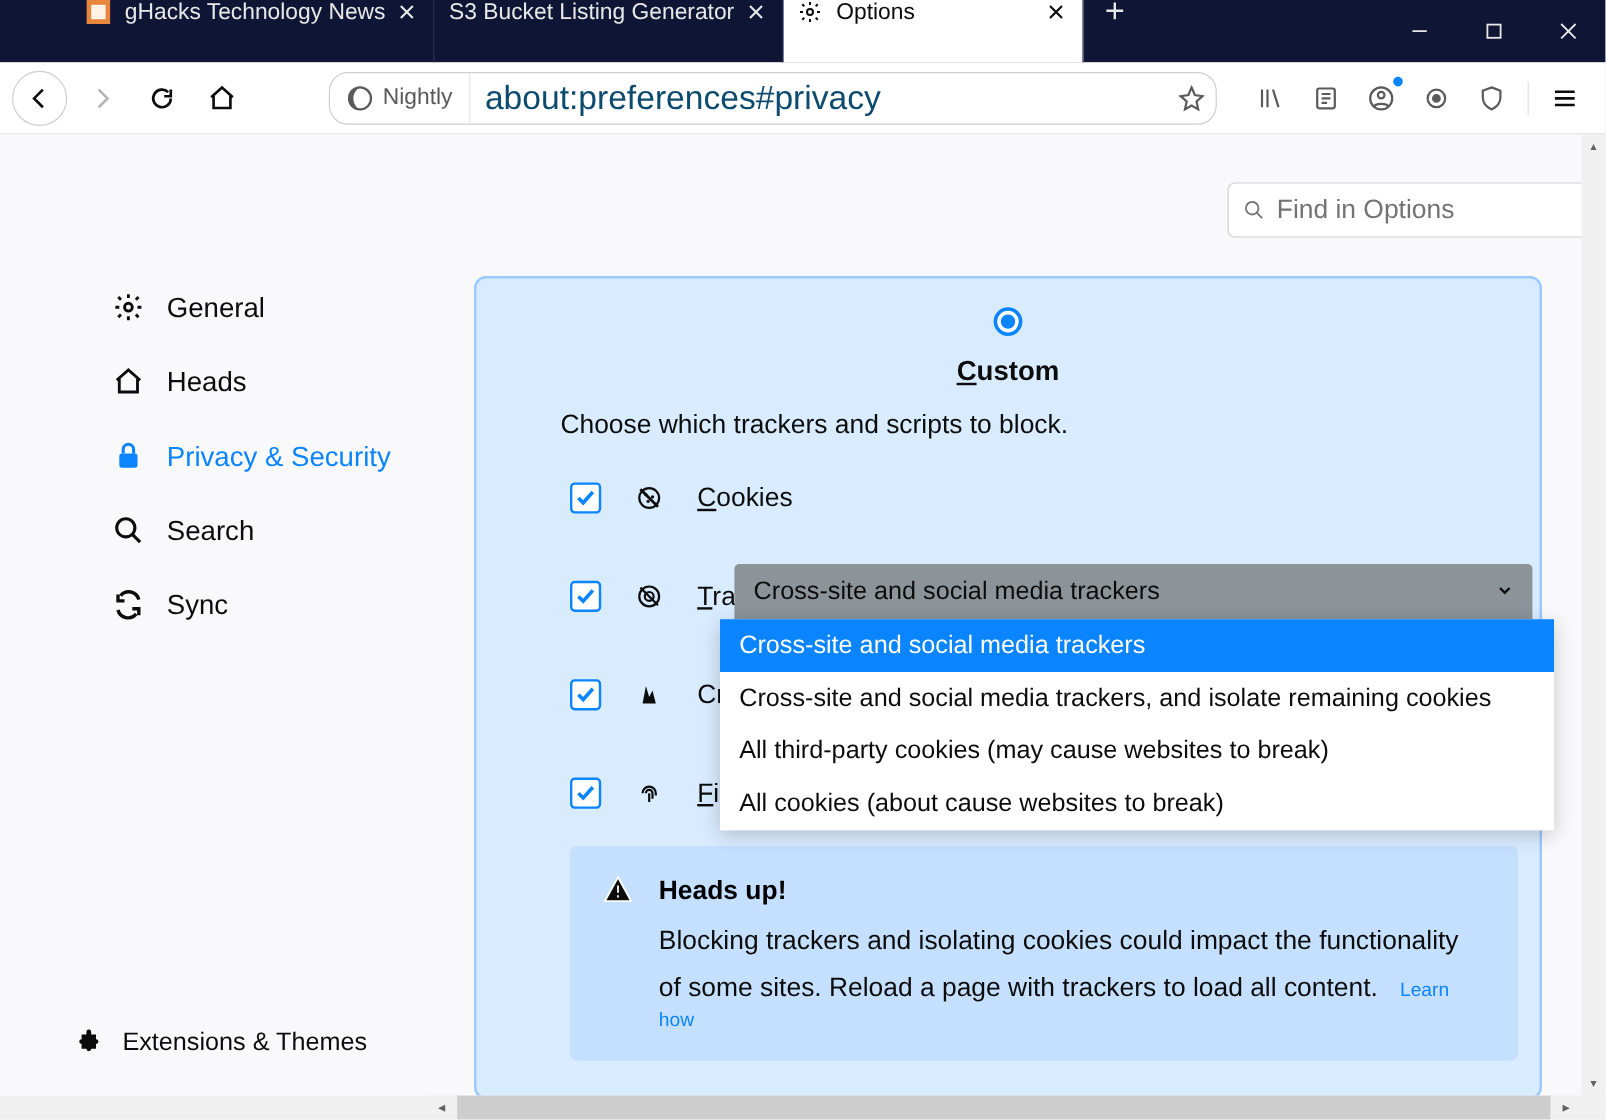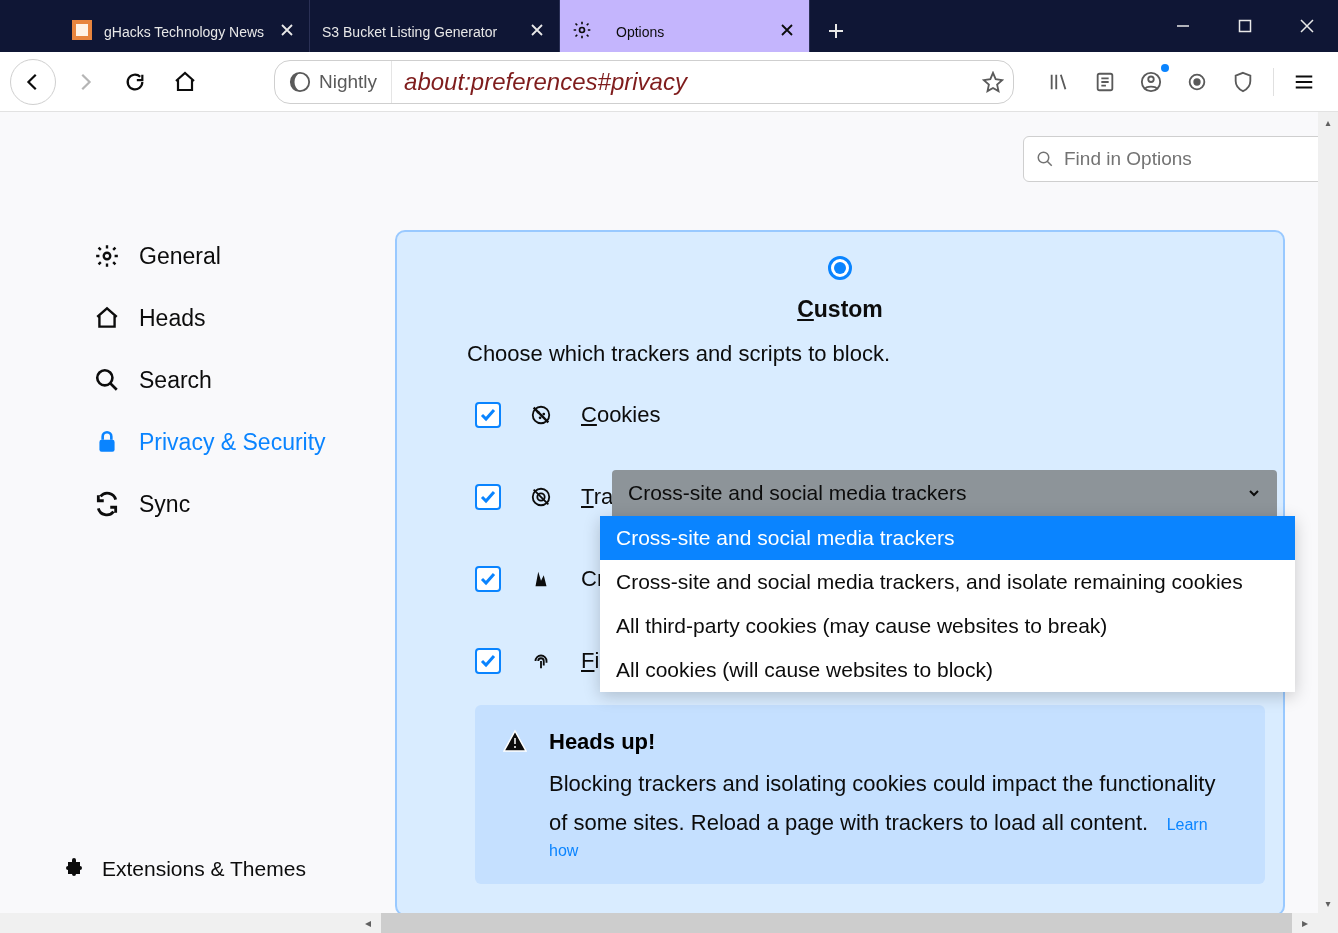--- a/index.html
+++ b/index.html
@@ -1,51 +1,51 @@
 <!DOCTYPE html>
 <html><head>
 <meta charset="utf-8">
 <style>
 * { box-sizing: border-box; margin: 0; padding: 0; font-family: "Segoe UI", Arial, sans-serif; }
 body { width: 1338px; height: 933px; background: #f0f0f0; overflow: hidden; position: relative; }
 
 
 .titlebar { height: 52px; background: #0f1635; display: flex; align-items: stretch; padding-left: 60px; }
-.tab { display: flex; align-items: flex-end; min-width: 250px; max-width: 320px; padding: 12px 12px; color: #e8e8e8; font-size: 14px; border-right: 1px solid #2a3055; position: relative; }
-.tab.active { background: #c4b5fd; color: #0c0c0c; gap: 12px; }
+.tab { display: flex; align-items: flex-start; min-width: 250px; max-width: 320px; padding: 0 12px; color: #e8e8e8; font-size: 19px; border-right: 1px solid #2a3055; position: relative; }
+.tab.active { background: #ffffff; color: #0c0c0c; }
 .tab .favicon { width: 20px; height: 20px; margin-right: 12px; display: inline-flex; align-items: center; justify-content: center; }
 .tab .tab-label { flex: 1; white-space: nowrap; overflow: hidden; text-overflow: ellipsis; }
 .tab .tab-close { width: 20px; height: 20px; margin-left: 8px; display: inline-flex; align-items: center; justify-content: center; color: inherit; cursor: pointer; }
 .tab.newtab { min-width: 52px; max-width: 52px; justify-content: center; border-right: none; }
 .win-controls { margin-left: auto; display: flex; }
 .win-btn { width: 62px; display: flex; align-items: center; justify-content: center; color: #e8e8e8; font-size: 16px; cursor: pointer; }
 
 
 .toolbar { height: 60px; background: #fff; border-bottom: 1px solid #e2e2e2; display: flex; align-items: center; padding: 0 10px; gap: 8px; }
 .toolbtn { width: 42px; height: 42px; border-radius: 6px; display: inline-flex; align-items: center; justify-content: center; color: #0c0c0c; cursor: pointer; }
 .toolbtn.disabled { color: #b5b5b5; cursor: default; }
 .back-circle { width: 46px; height: 46px; border: 1px solid #cfcfcf; border-radius: 50%; display: inline-flex; align-items: center; justify-content: center; }
 .urlbar { flex: 0 0 740px; height: 44px; border: 1px solid #cfcfcf; border-radius: 16px; display: flex; align-items: center; background: #fff; margin-left: 60px; }
 .urlbar .identity { display: flex; align-items: center; padding: 0 14px; border-right: 1px solid #e5e5e5; height: 100%; gap: 8px; color: #5a5a5a; font-size: 19px; }
-.urlbar .url { flex: 1; padding-left: 12px; font-size: 24px; color: #7f1d1d; font-style: italic; }
+.urlbar .url { flex: 1; padding-left: 12px; font-size: 28px; color: #0c4a6e; }
 .urlbar .star { width: 40px; display: flex; align-items: center; justify-content: center; color: #5a5a5a; cursor: pointer; }
 .toolbar-right { margin-left: auto; display: flex; gap: 6px; padding-right: 4px; }
 .ext-icon { width: 40px; height: 40px; display: inline-flex; align-items: center; justify-content: center; color: #5a5a5a; cursor: pointer; }
 .ext-divider { width: 1px; height: 28px; background: #e0e0e0; align-self: center; margin: 0 4px; }
 
 
 .content { display: flex; height: calc(933px - 52px - 60px - 20px); background: #f9f9fb; position: relative; }
 .sidebar { width: 395px; padding: 130px 0 0 93px; display: flex; flex-direction: column; gap: 34px; font-size: 23px; color: #0c0c0c; }
 .sidebar-item { display: flex; align-items: center; gap: 18px; cursor: pointer; }
 .sidebar-item.active { color: #0a84ff; }
 .sidebar-item .sicon { width: 28px; height: 28px; display: inline-flex; align-items: center; justify-content: center; }
 .sidebar-bottom { position: absolute; bottom: 30px; left: 60px; display: flex; flex-direction: column; gap: 26px; font-size: 21px; }
 .sidebar-bottom .sidebar-item { gap: 14px; }
 
-.find-box { position: absolute; top: 24px; right: 10px; width: 305px; height: 46px; border: 1px solid #cfcfcf; border-radius: 6px; background: #fff; display: flex; align-items: center; padding: 0 12px; gap: 10px; color: #737373; font-size: 19px; }
+.find-box { position: absolute; top: 40px; right: 10px; width: 305px; height: 46px; border: 1px solid #cfcfcf; border-radius: 6px; background: #fff; display: flex; align-items: center; padding: 0 12px; gap: 10px; color: #737373; font-size: 22px; }
 
 .main { flex: 1; padding: 118px 0 0 0; position: relative; }
 .panel { margin-left: 0; border: 2px solid #99c9ff; border-radius: 10px; background: #d9ecff; padding: 24px 30px 30px 30px; width: 890px; }
 .radio-row { display: flex; align-items: center; gap: 16px; flex-direction: column; }
 .radio { width: 24px; height: 24px; border: 3px solid #0a84ff; border-radius: 50%; display: inline-flex; align-items: center; justify-content: center; background: #fff; }
 .radio .dot { width: 12px; height: 12px; background: #0a84ff; border-radius: 50%; }
 .custom-label { font-size: 23px; font-weight: 600; color: #0c0c0c; }
 .desc { margin: 18px 0 24px 40px; font-size: 22px; color: #0c0c0c; }
 
 .opt-row { display: flex; align-items: center; gap: 28px; margin-left: 48px; height: 48px; margin-bottom: 34px; }
@@ -234,37 +234,37 @@
       <span>General</span>
     </div>
     <div class="sidebar-item">
       <span class="sicon">
           <svg width="26" height="26" viewBox="0 0 24 24" fill="none" stroke="currentColor" stroke-width="2.2">
             <path d="M3 11l9-8 9 8M5 10v10h14V10"></path>
           </svg>
         </span>
       <span>Heads</span>
     </div>
+    <div class="sidebar-item active">
+      <span class="sicon">
+          <svg width="26" height="26" viewBox="0 0 24 24" fill="currentColor">
+            <rect x="5" y="10" width="14" height="11" rx="2"></rect>
+            <path d="M8 10V7a4 4 0 1 1 8 0v3" fill="none" stroke="currentColor" stroke-width="2.4"></path>
+          </svg>
+        </span>
+      <span>Privacy &amp; Security</span>
+    </div>
     <div class="sidebar-item">
       <span class="sicon">
           <svg width="26" height="26" viewBox="0 0 24 24" fill="none" stroke="currentColor" stroke-width="2.4">
             <circle cx="10" cy="10" r="7"></circle>
             <path d="M21 21l-6-6"></path>
           </svg>
         </span>
       <span>Search</span>
-    </div>
-    <div class="sidebar-item active">
-      <span class="sicon">
-          <svg width="26" height="26" viewBox="0 0 24 24" fill="currentColor">
-            <rect x="5" y="10" width="14" height="11" rx="2"></rect>
-            <path d="M8 10V7a4 4 0 1 1 8 0v3" fill="none" stroke="currentColor" stroke-width="2.4"></path>
-          </svg>
-        </span>
-      <span>Privacy &amp; Security</span>
     </div>
     <div class="sidebar-item">
       <span class="sicon">
           <svg width="26" height="26" viewBox="0 0 24 24" fill="none" stroke="currentColor" stroke-width="2.6">
             <path d="M20 8a8 8 0 0 0-14-3M4 16a8 8 0 0 0 14 3M4 4v5h5M20 20v-5h-5"></path>
           </svg>
         </span>
       <span>Sync</span>
     </div>
 
@@ -368,21 +368,21 @@
   <div class="dropdown">
     <span>Cross-site and social media trackers</span>
     <span><svg width="14" height="14" viewBox="0 0 14 14">
           <path d="M3 5l4 4 4-4" fill="none" stroke="#0c0c0c" stroke-width="2"></path>
         </svg></span>
   </div>
   <div class="dropdown-list">
     <div class="dd-item selected">Cross-site and social media trackers</div>
     <div class="dd-item">Cross-site and social media trackers, and isolate remaining cookies</div>
     <div class="dd-item">All third-party cookies (may cause websites to break)</div>
-    <div class="dd-item">All cookies (will cause websites to block)</div>
+    <div class="dd-item">All cookies (about cause websites to break)</div>
   </div>
 
 </div>
 
 <div class="vscroll">
   <span class="arrow" style="top:0">▴</span>
   <span class="arrow" style="bottom:0">▾</span>
 </div>
 <div class="hscroll">
   <span class="harrow">◂</span>

